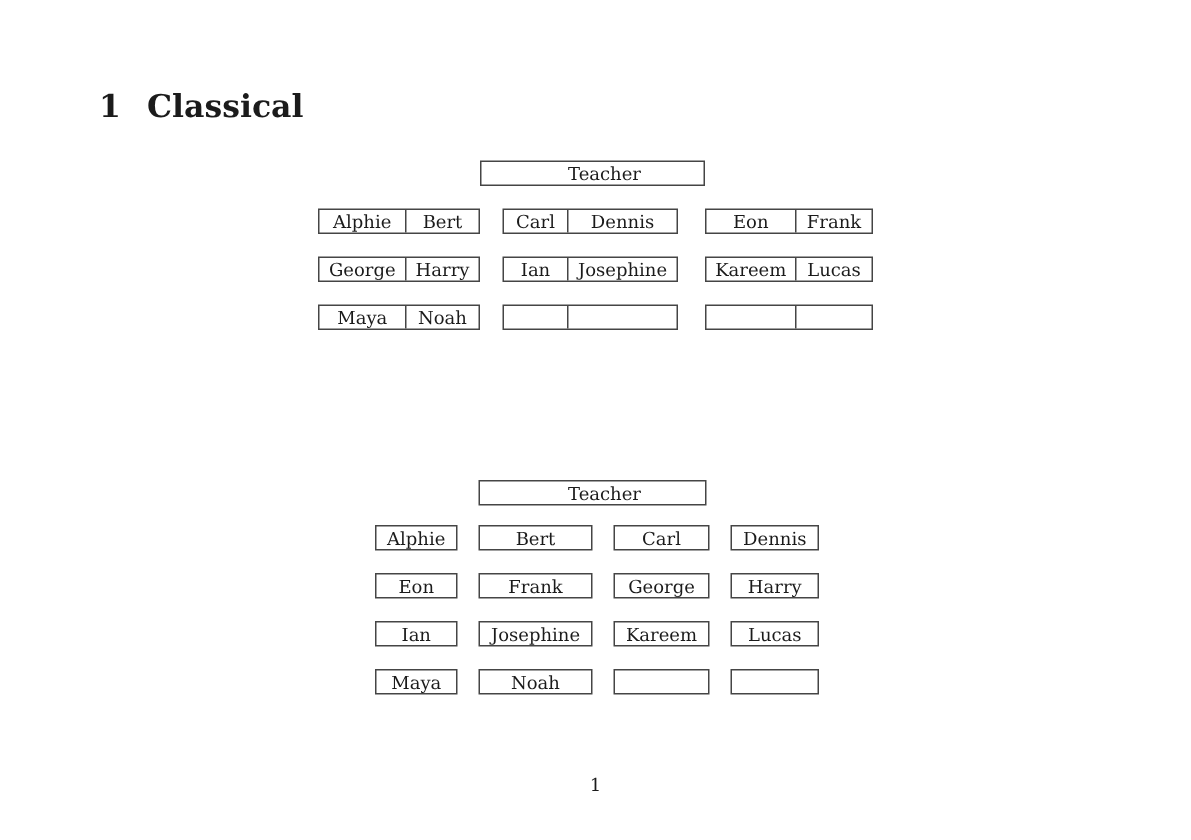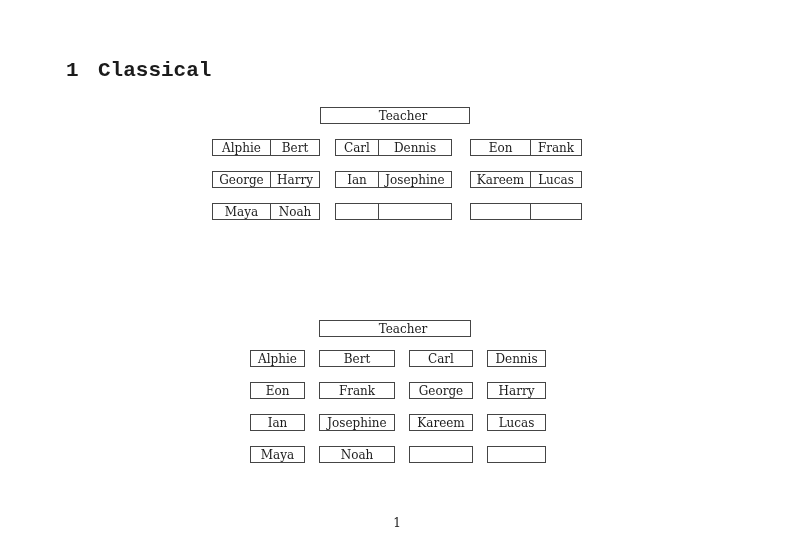--- a/index.html
+++ b/index.html
@@ -13,21 +13,20 @@
     overflow: hidden;
   }
   
   .heading {
     position: absolute;
     left: 66px;
     font-size: 21px;
     font-weight: bold;
     line-height: 21px;
     white-space: nowrap;
-    font-family: Liberation Mono, monospace;
   }
   .heading .num { display: inline-block; width: 32px; }
   #h-classical { top: 60px; }
   #h-distributed { top: 273px; }
 
   
   .teacher {
     position: absolute;
     box-sizing: border-box;
     border: 1px solid #454545;

